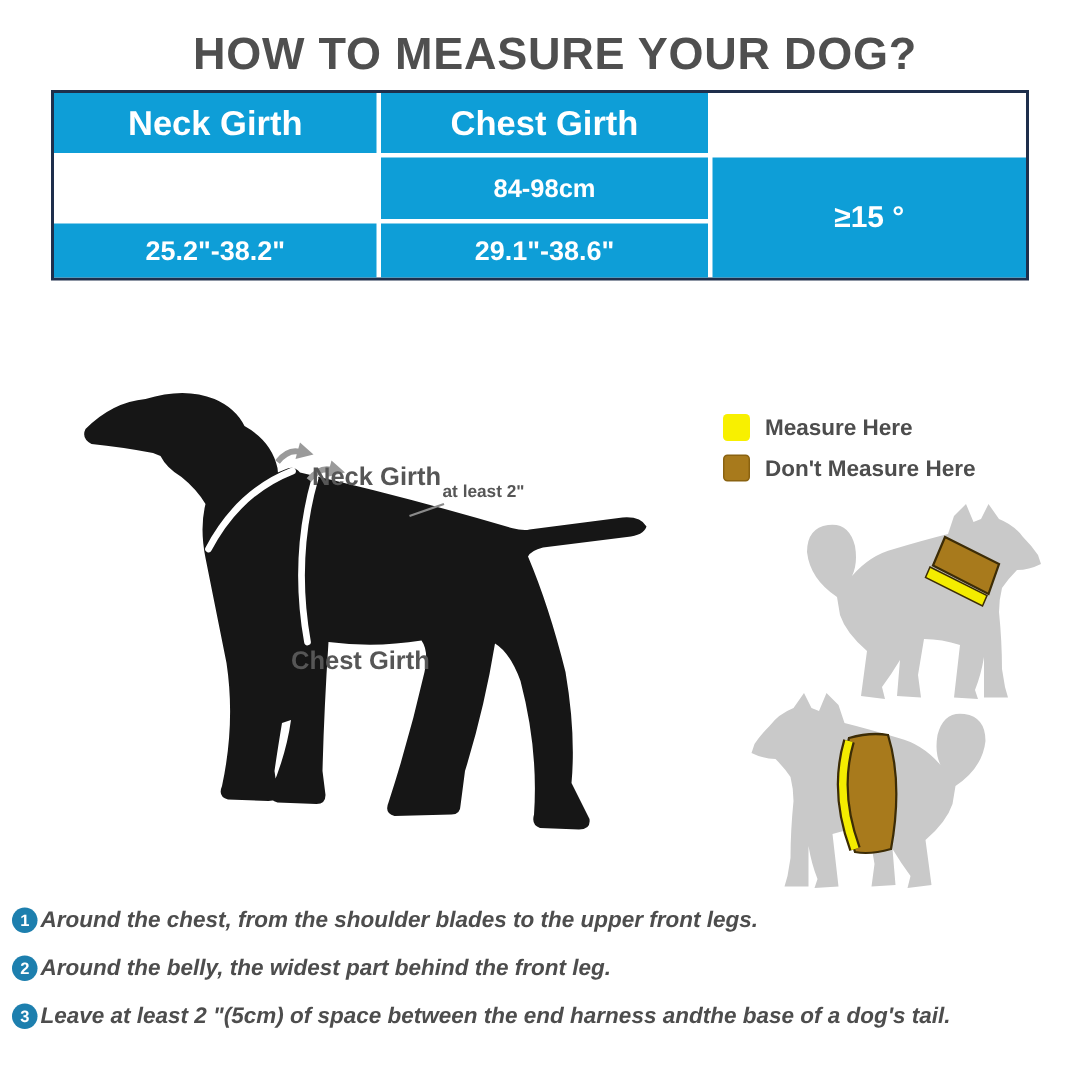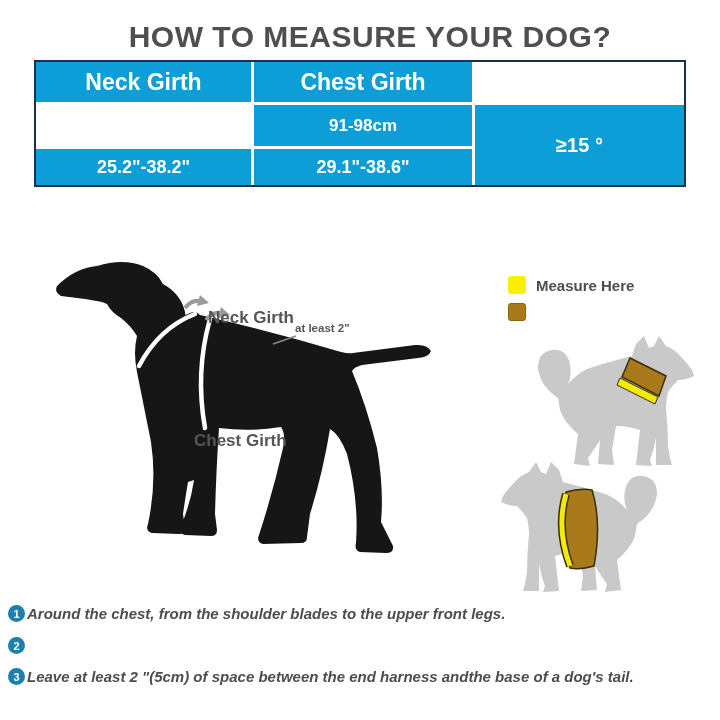--- a/index.html
+++ b/index.html
@@ -27,21 +27,21 @@
   .cell.inch{font-size:18px;}
   .cell.back{grid-column:3;grid-row:2/4;font-size:20px;}
   .c1{grid-column:1}.c2{grid-column:2}.c3{grid-column:3}
   .r1{grid-row:1}.r2{grid-row:2}.r3{grid-row:3}
   
   .diagram-label{position:absolute;font-weight:bold;color:#565656;white-space:nowrap;}
   .lbl-neck{left:208px;top:308px;font-size:17px;}
   .lbl-gap{left:295px;top:322px;font-size:11.5px;}
   .lbl-chest{left:194px;top:431px;font-size:17px;}
   
-  .legend{position:absolute;left:508px;top:276px;text-align:center;}
+  .legend{position:absolute;left:482px;top:276px;text-align:center;}
   .legend-row{display:flex;align-items:center;margin-bottom:9px;}
   .swatch{width:18px;height:18px;border-radius:3px;margin-right:10px;flex:0 0 auto;}
   .swatch.yellow{background:#f8f000;}
   .swatch.brown{background:#a87a1c;border:1px solid #8a6210;box-sizing:border-box;}
   .legend-row span.txt{font-size:15px;font-weight:bold;color:#4d4d4d;white-space:nowrap;}
   
   .main-dog{position:absolute;left:45px;top:252px;}
   .small-dog-a{position:absolute;left:528px;top:334px;}
   .small-dog-b{position:absolute;left:492px;top:460px;}
   
@@ -57,21 +57,21 @@
 </head>
 <body>
 
 <div class="page">
 
   <h1 class="title">HOW TO MEASURE YOUR DOG?</h1>
 
   <div class="size-table">
     <div class="cell head c1 r1">Neck Girth</div>
     <div class="cell head c2 r1">Chest Girth</div>
-    <div class="cell cm c2 r2">91-98cm</div>
+    <div class="cell cm c2 r2">84-98cm</div>
     <div class="cell back">≥15 °</div>
     <div class="cell inch c1 r3">25.2"-38.2"</div>
     <div class="cell inch c2 r3">29.1"-38.6"</div>
   </div>
 
   <svg class="main-dog" width="420" height="340" viewBox="0 0 420 340">
     <path fill="#161616" d="
       M 12 34
       Q 30 16 52 14 Q 78 6 98 14 Q 112 20 118 32
       Q 136 42 140 60 Q 142 76 132 84 Q 123 87 119 78
@@ -108,20 +108,21 @@
   <div class="diagram-label lbl-gap">at least 2"</div>
   <div class="diagram-label lbl-chest">Chest Girth</div>
 
   <div class="legend">
     <div class="legend-row">
       <span class="swatch yellow"></span>
       <span class="txt">Measure Here</span>
     </div>
     <div class="legend-row">
       <span class="swatch brown"></span>
+      <span class="txt">Don't Measure Here</span>
     </div>
   </div>
 
   <svg class="small-dog-a" width="175" height="140" viewBox="0 0 175 140">
     <path fill="#c9c9c9" d="
       M 30 64
       Q 12 52 10 34 Q 10 18 24 16 Q 38 14 42 30 Q 44 42 40 50
       Q 52 36 68 32 Q 88 26 104 22
       L 108 10 L 116 2 L 121 14 L 126 12 L 131 2 L 138 12
       Q 148 16 154 24 Q 160 30 164 36 L 166 42
@@ -155,20 +156,21 @@
     <path d="M 74 34 Q 64 68 78 106" fill="none" stroke="#f4ec00" stroke-width="5"></path>
   </svg>
 
   <div class="notes">
     <div class="note-row">
       <span class="note-num">1</span>
       <span class="note-text">Around the chest, from the shoulder blades to the upper front legs.</span>
     </div>
     <div class="note-row">
       <span class="note-num">2</span>
+      <span class="note-text">Around the belly, the widest part behind the front leg.</span>
     </div>
     <div class="note-row">
       <span class="note-num">3</span>
       <span class="note-text">Leave at least 2 "(5cm) of space between the end harness andthe base of a dog's tail.</span>
     </div>
   </div>
 
 </div>
 
 </body></html>

